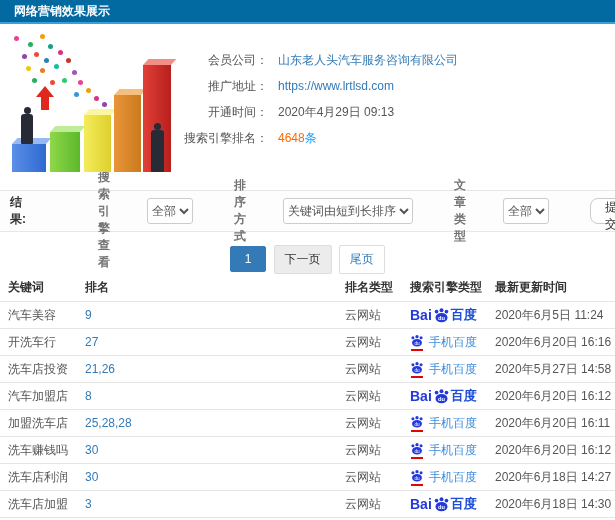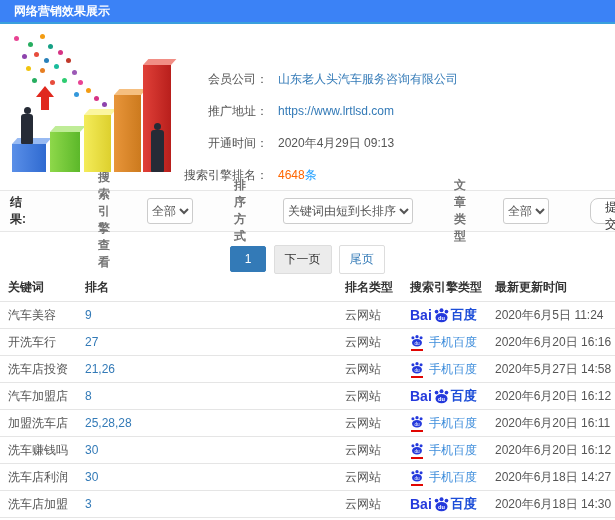--- a/index.html
+++ b/index.html
@@ -1,20 +1,20 @@
 <!DOCTYPE html>
 <html><head>
 <meta charset="utf-8">
 <style>
   html,body{margin:0;padding:0;width:615px;height:520px;overflow:hidden;background:#fff;
     font-family:"Liberation Sans","DejaVu Sans",sans-serif;font-size:12px;color:#555;}
   a{text-decoration:none;}
 
   
-  .topbar{height:22px;background:#3b82f6;border-bottom:2px solid #3aa0dd;color:#fff;
+  .topbar{height:22px;background:#0369a1;border-bottom:2px solid #3aa0dd;color:#fff;
     font-weight:bold;font-size:12px;line-height:22px;padding-left:14px;}
 
   
   .info-section{display:flex;height:166px;}
   .illustration{position:relative;width:178px;height:162px;flex:none;overflow:hidden;}
   .bar{position:absolute;bottom:14px;}
   .bar::before{content:"";position:absolute;left:0;top:-6px;width:100%;height:6px;
     transform:skewX(-42deg);transform-origin:bottom left;opacity:.85;}
   .bar-blue{left:12px;width:34px;height:28px;background:linear-gradient(to right,#5a8fe8,#2f6ad0);}
   .bar-blue::before{background:#86aef0;}
@@ -36,21 +36,21 @@
     border-bottom:11px solid #e0281e;}
   .up-arrow .stem{width:8px;height:13px;background:#e0281e;margin:0 auto;}
   .confetti{position:absolute;left:14px;top:12px;width:5px;height:5px;border-radius:50%;background:#e84393;
     box-shadow:14px 6px 0 #27ae60,26px -2px 0 #f39c12,8px 18px 0 #8e44ad,20px 16px 0 #e74c3c,
     34px 8px 0 #16a085,30px 22px 0 #2980b9,44px 14px 0 #d63384,12px 30px 0 #f1c40f,
     26px 32px 0 #e67e22,40px 28px 0 #1abc9c,52px 22px 0 #c0392b,58px 34px 0 #9b59b6,
     48px 42px 0 #2ecc71,64px 44px 0 #e84393,72px 52px 0 #f39c12,60px 56px 0 #3498db,
     36px 44px 0 #e74c3c,18px 42px 0 #27ae60,80px 60px 0 #d63384,88px 66px 0 #8e44ad;}
 
   .info-fields{padding-top:30px;}
-  .info-row{display:flex;align-items:flex-end;margin-bottom:13px;line-height:13px;margin-top:19px;}
+  .info-row{display:flex;align-items:flex-end;margin-bottom:13px;line-height:13px;}
   .info-label{width:90px;text-align:right;margin-right:10px;color:#555;flex:none;}
   .info-link{color:#337ab7;}
   .info-plain{color:#555;}
   .num-orange{color:#f60;}
   .unit-blue{color:#1e9fff;}
 
   
   .filter-bar{height:24px;border-top:1px solid #e7e7e7;border-bottom:1px solid #e7e7e7;
     background:#fdfdfd;display:flex;align-items:center;padding:8px 10px;gap:31px;}
   .filter-result{font-weight:bold;color:#333;}

